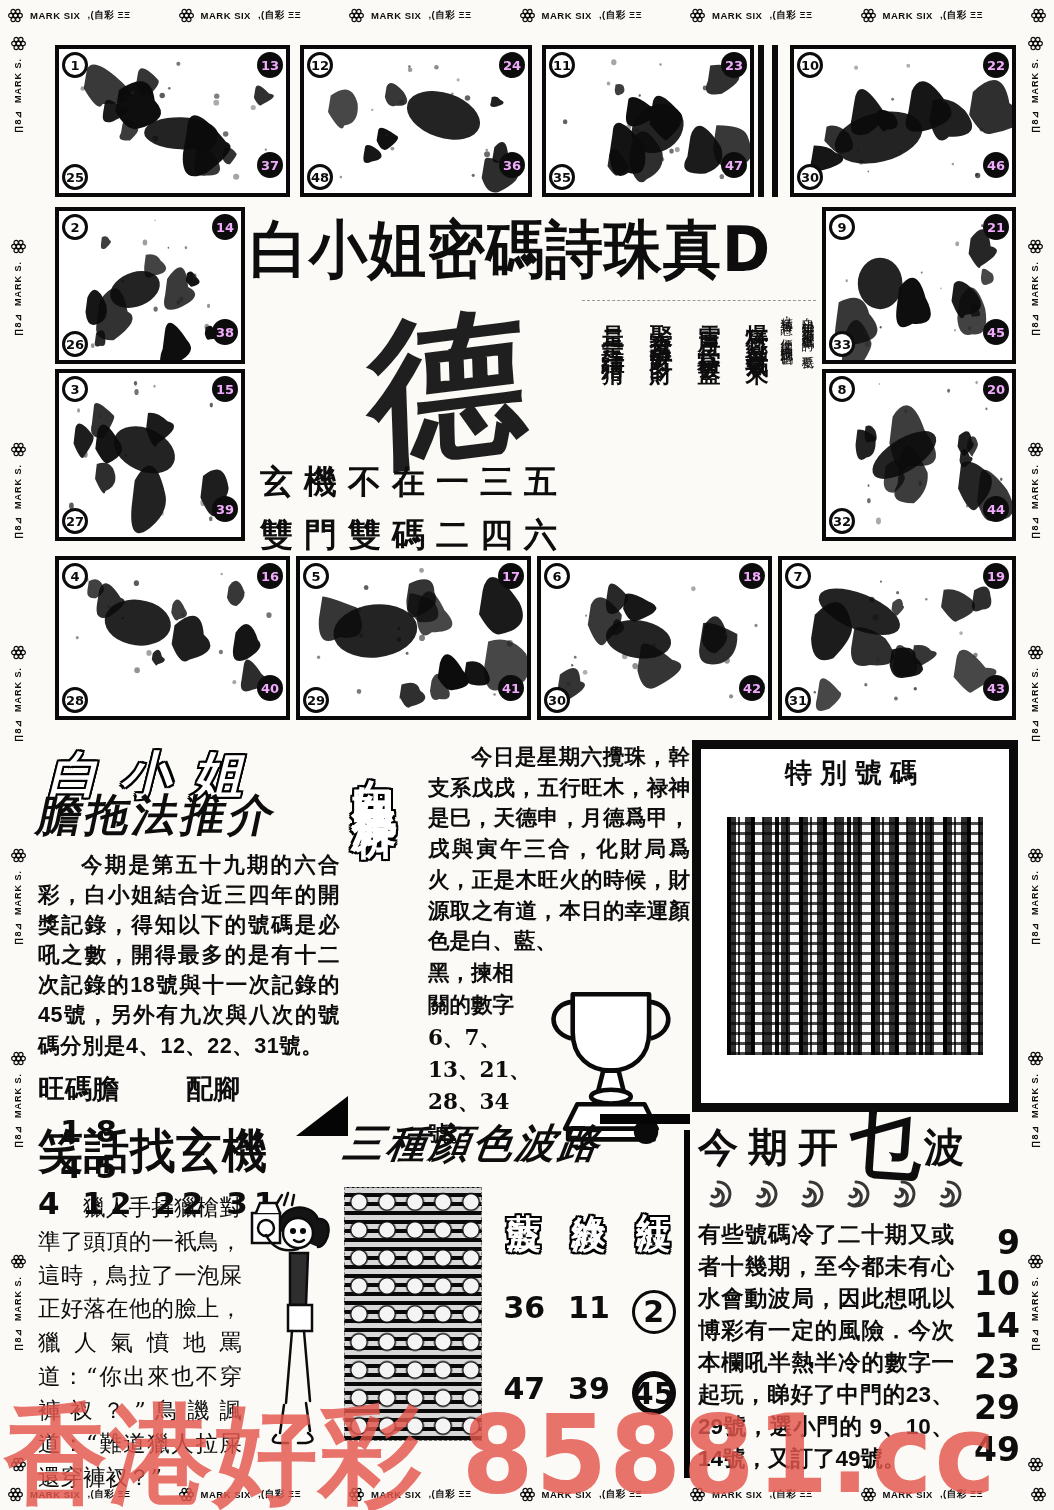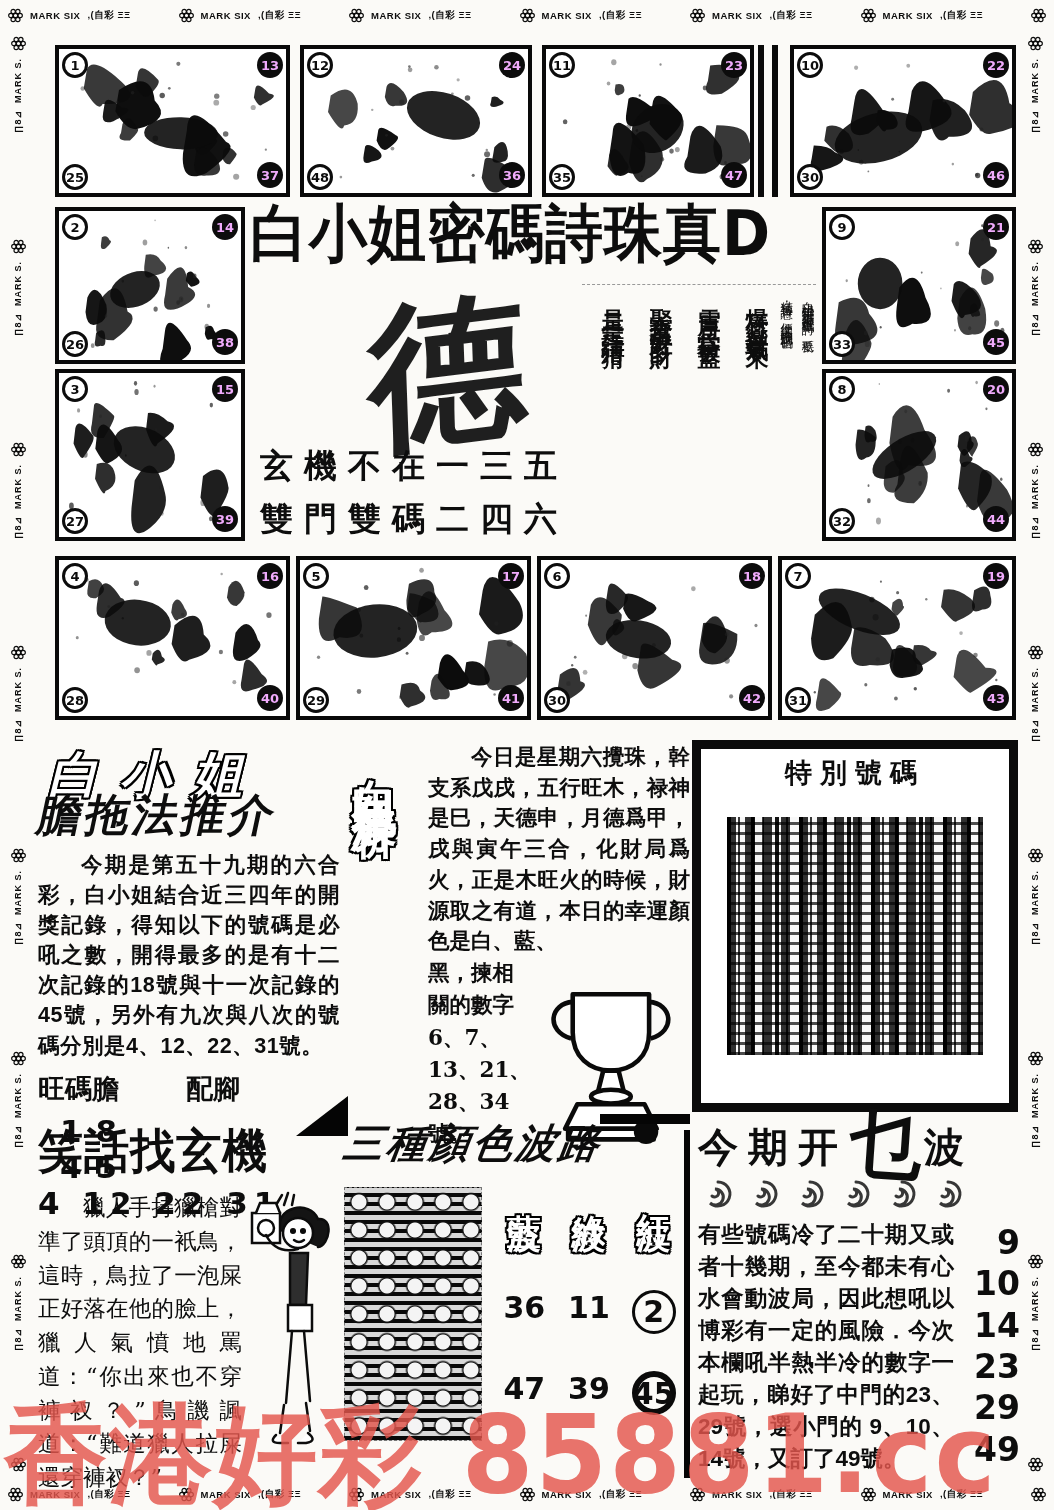--- a/index.html
+++ b/index.html
@@ -17,24 +17,24 @@
   .flower { width:15px; height:15px; flex:none; }
   
   .panel { position:absolute; background:#fff; border:4px solid #090909; box-sizing:border-box; }
   .panel svg.art { position:absolute; left:0; top:0; width:100%; height:100%; }
   .badge { position:absolute; width:26px; height:26px; border-radius:50%; display:flex; align-items:center;
            justify-content:center; font-size:13px; font-weight:bold; box-sizing:border-box; z-index:3;
            font-family:"DejaVu Sans", sans-serif; }
   .badge.solid { background:#0c0c0c; color:#f0abfc; }
   .badge.ring  { background:#fff; color:#0c0c0c; border:3.5px solid #0c0c0c; }
   .badge.tl { left:3px; top:3px; } .badge.tr { right:3px; top:3px; }
-  .badge.bl { left:3px; bottom:3px; } .badge.br { right:3px; bottom:5px; }
+  .badge.bl { left:3px; bottom:3px; } .badge.br { right:3px; bottom:15px; }
   .deco-bar { position:absolute; background:#0a0a0a; }
   
-  .masthead { position:absolute; left:250px; top:192px; width:566px; height:346px; }
+  .masthead { position:absolute; left:250px; top:208px; width:566px; height:346px; }
   .m-title { font-size:58px; font-weight:900; letter-spacing:1px; white-space:nowrap;
              font-family:"DejaVu Sans", sans-serif; transform:scaleY(1.08); transform-origin:top left; }
   .m-de { position:absolute; left:118px; top:100px; font-size:158px; line-height:1;
           font-family:"DejaVu Serif", serif; font-weight:bold; transform:rotate(-7deg) skewX(-5deg); opacity:.92; }
   .m-hints { position:absolute; left:10px; top:248px; font-family:"DejaVu Serif", serif;
              font-size:33px; font-weight:600; letter-spacing:11px; line-height:1.6; white-space:nowrap; }
   .m-poem { position:absolute; right:0; top:92px; height:248px; writing-mode:vertical-rl;
             font-family:"DejaVu Serif", serif; border-top:1px dashed #999; padding-top:6px; }
   .m-poem .intro { font-size:12.5px; letter-spacing:2px; margin-left:5px; line-height:1.3; }
   .m-poem .pline { font-size:23px; font-weight:600; letter-spacing:6px; margin-left:17px; }

